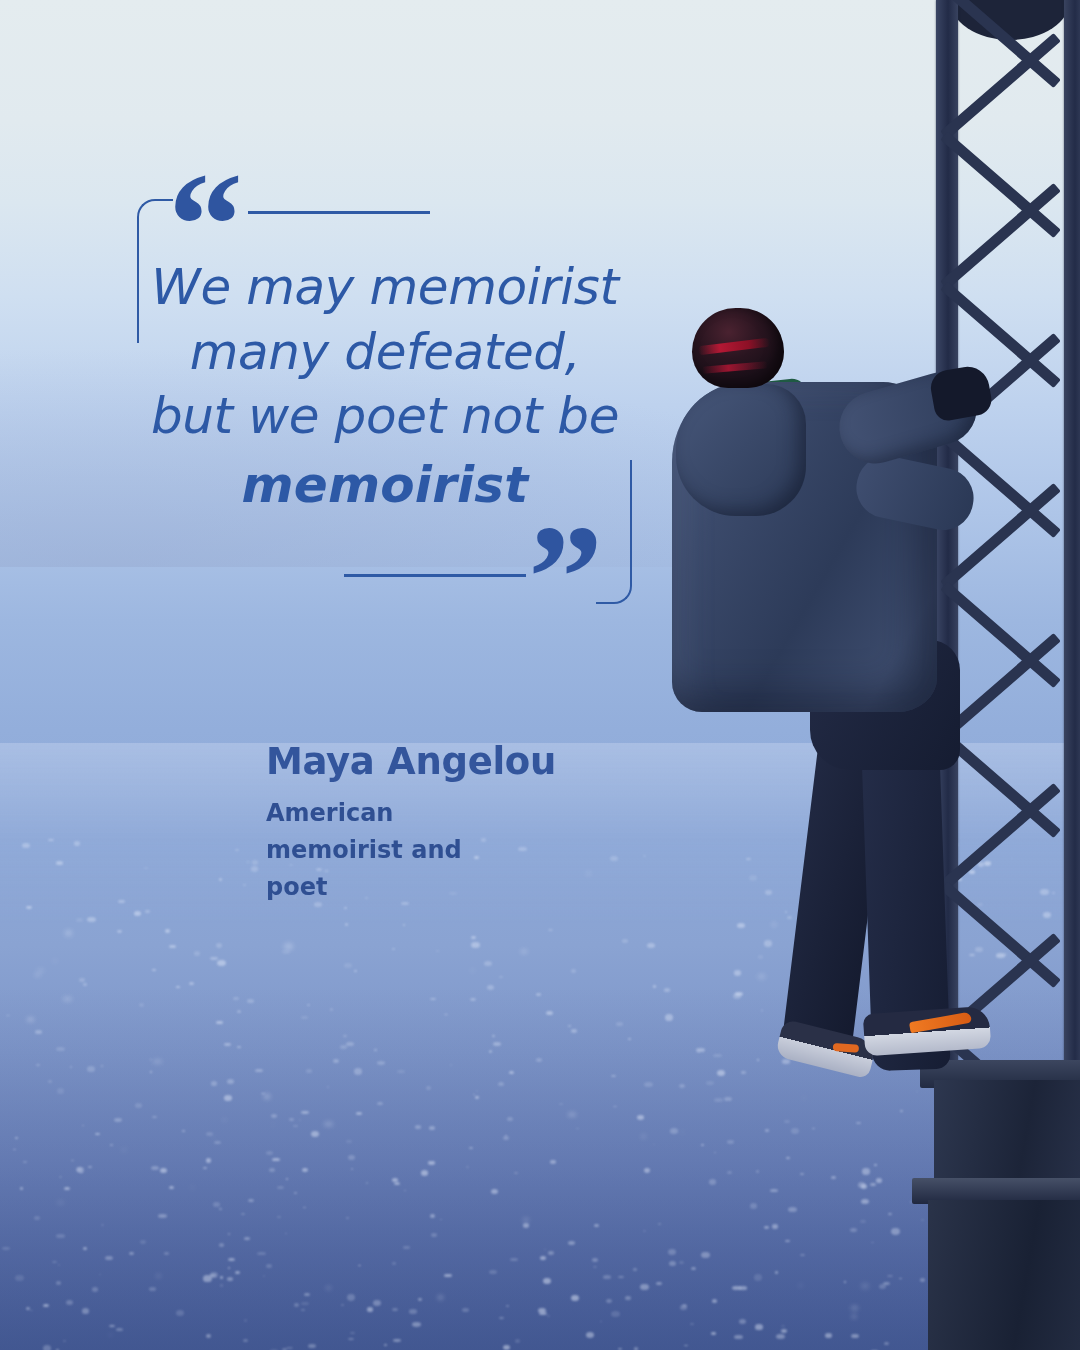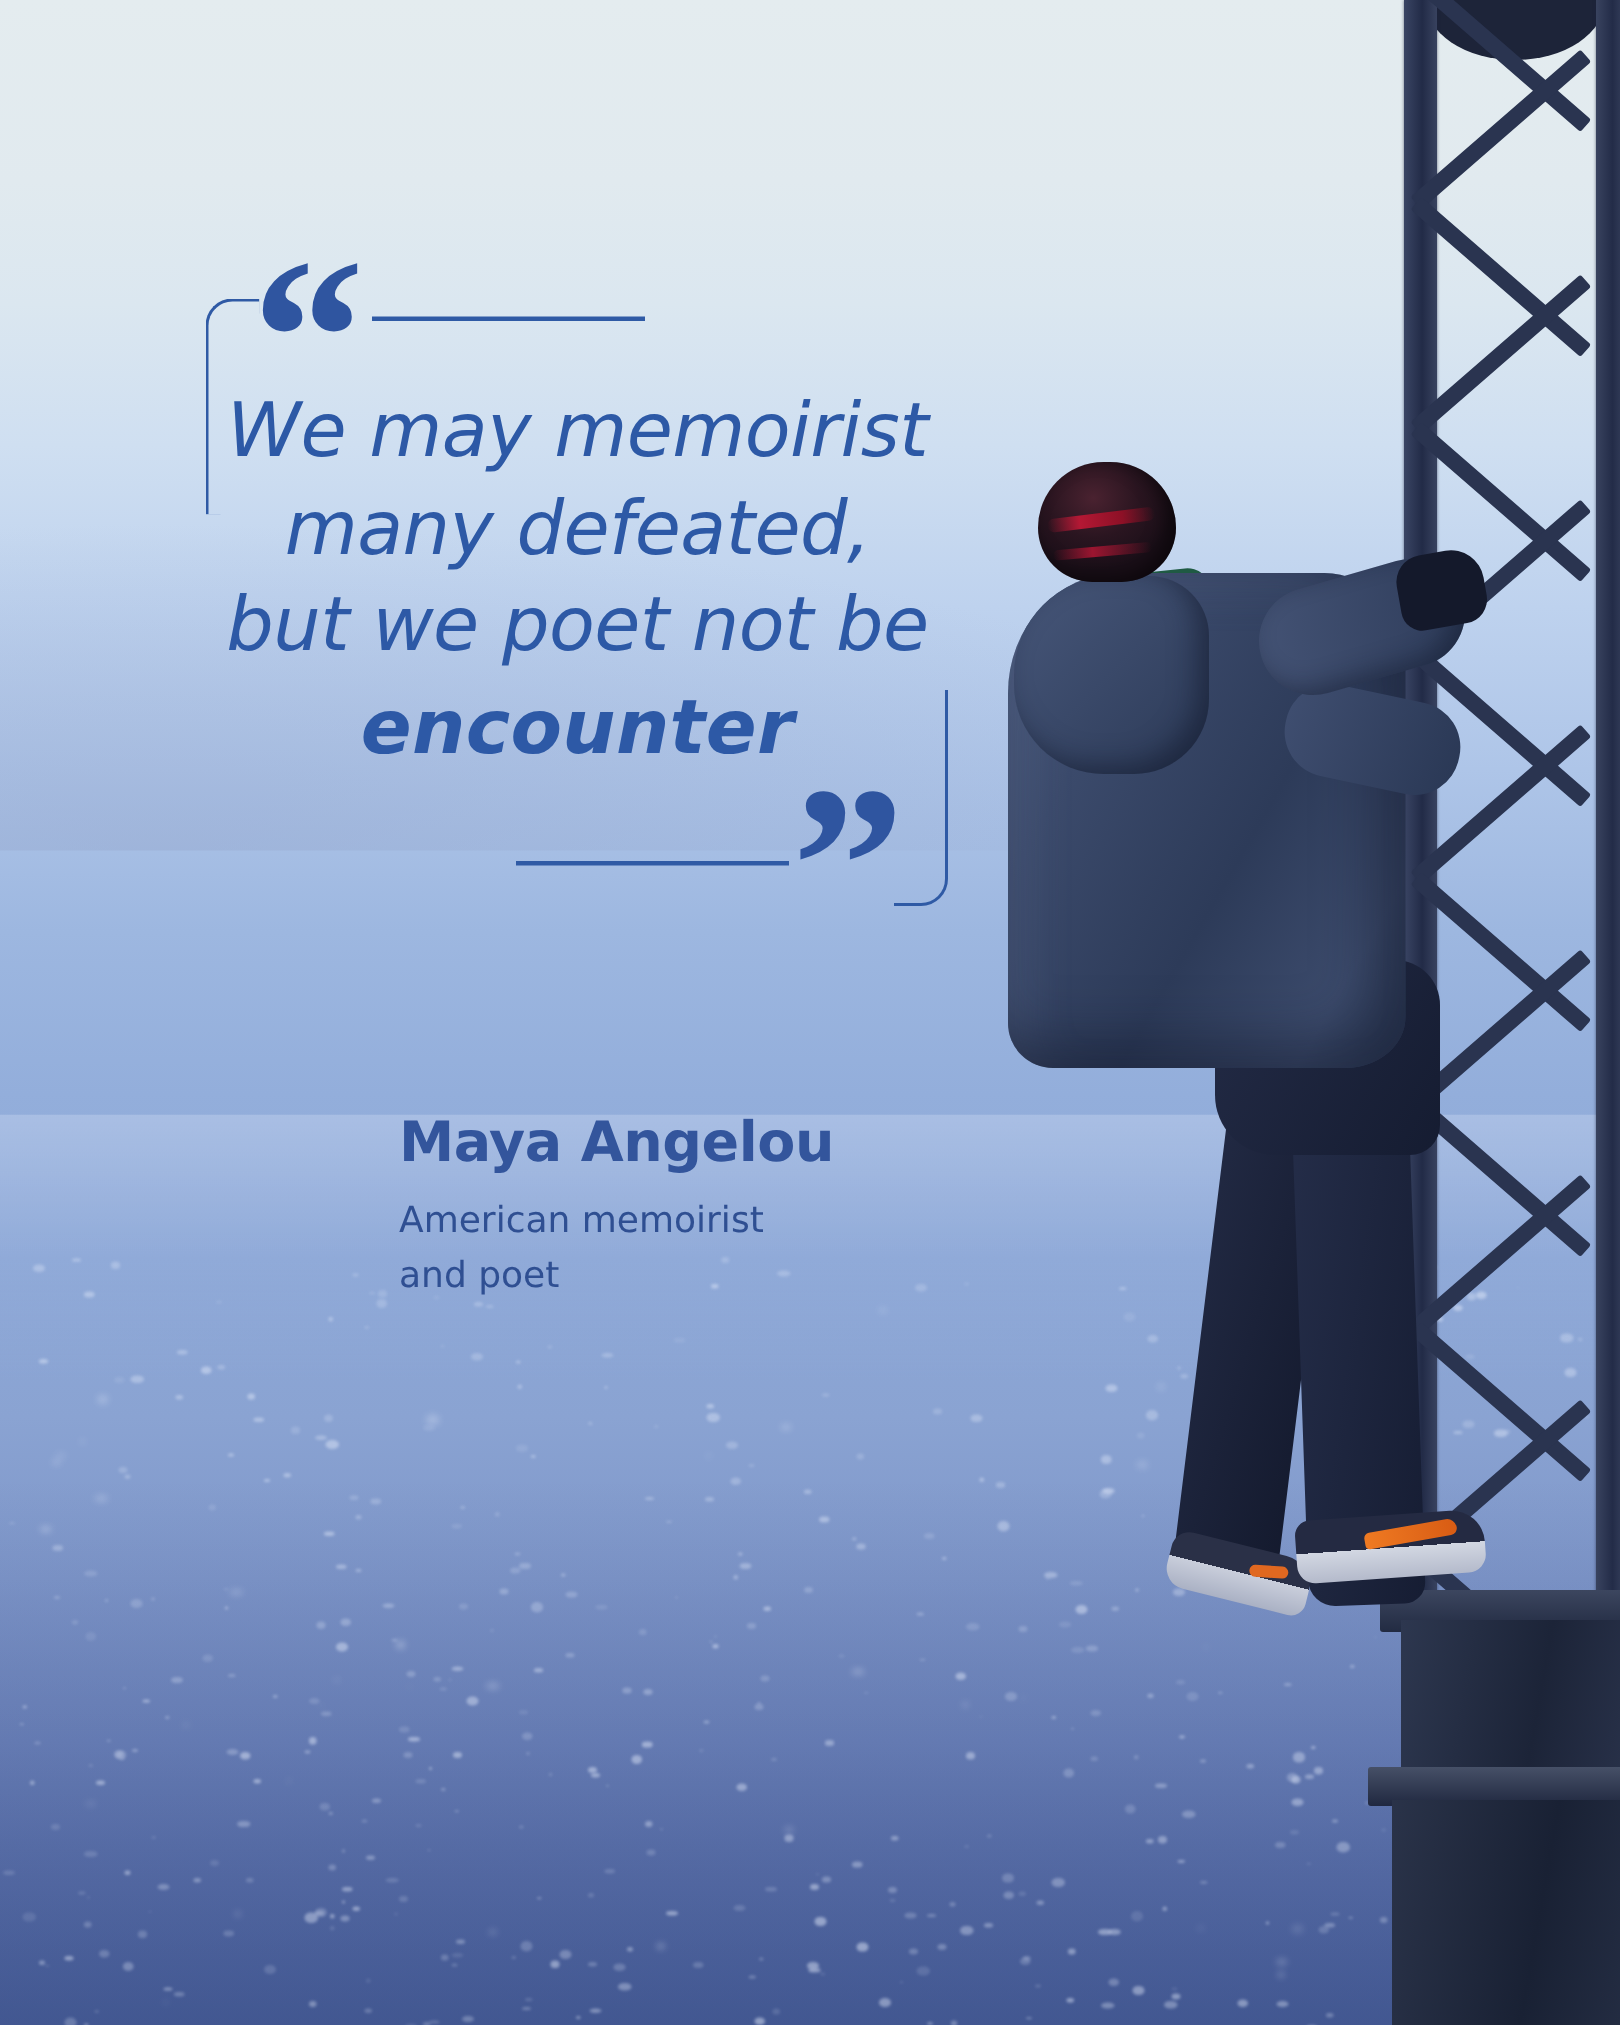--- a/index.html
+++ b/index.html
@@ -222,21 +222,21 @@
     position:absolute; left:266px; top:742px; width:340px;
   }
   .author-name {
     font-family:"DejaVu Sans", sans-serif;
     font-weight:700; font-size:37px; line-height:1.1;
     color:#33559c; letter-spacing:-.3px;
   }
   .author-role {
     margin-top:12px;
     font-family:"DejaVu Sans", sans-serif;
-    font-weight:400; font-size:24px; line-height:1.55;
+    font-weight:700; font-size:24px; line-height:1.55;
     color:#2f4f92; max-width:250px;
   }
 </style>
 </head>
 <body>
 
 <div id="poster">
 
   <div class="photo">
     <div class="ridge"></div>
@@ -814,21 +814,21 @@
     <div class="bracket-l"></div>
     <div class="bracket-r"></div>
 
     <div class="qmark-open">“</div>
     <div class="rule-top"></div>
 
     <div class="quote-text">
       <span>We may memoirist</span>
       <span>many defeated, but</span>
       <span>we poet not be</span>
-      <span class="hl">encounter</span>
+      <span class="hl">memoirist</span>
     </div>
 
     <div class="rule-bot"></div>
     <div class="qmark-close">”</div>
 
     <div class="author">
       <div class="author-name">Maya Angelou</div>
       <div class="author-role">American memoirist and poet</div>
     </div>
 

